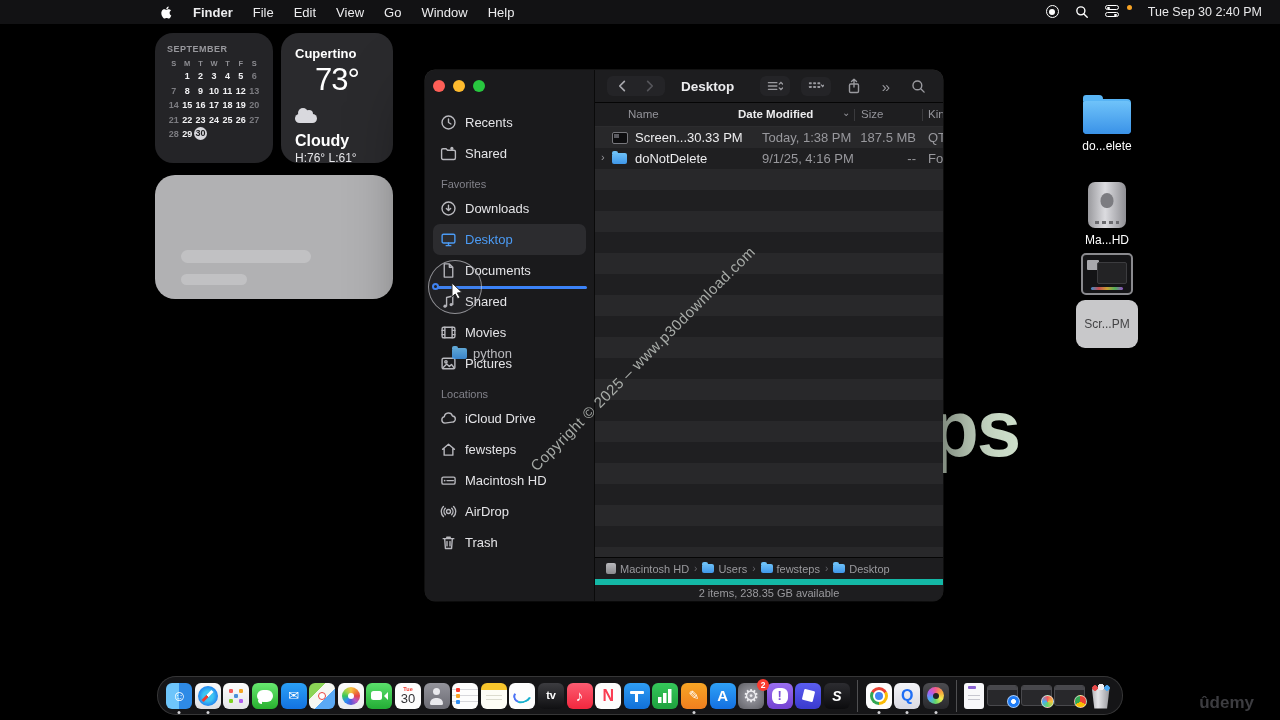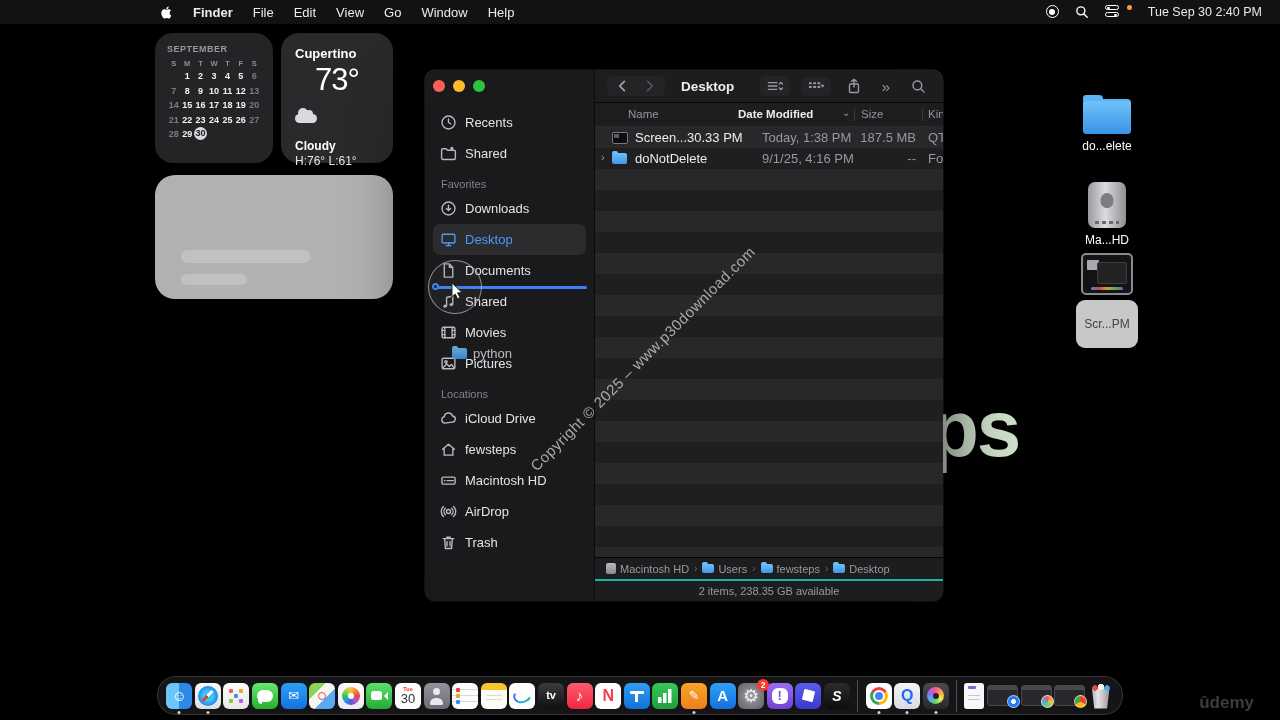--- a/index.html
+++ b/index.html
@@ -30,21 +30,21 @@
   .cal-date { color:#f2f2f4; font-size:9px; font-weight:bold; height:14.5px; line-height:14.5px; }
   .cal-date.weekend { color:#7c7c81; }
   .cal-date.today { background:#d6d6db; color:#1b1b1d; border-radius:50%; width:13px; height:13px; line-height:13px; margin:0 auto; }
 
   .widget-weather { position:absolute; left:281px; top:33px; width:112px; height:130px; background:#2a2a2d; border-radius:18px; padding:13px 14px; z-index:3; }
   .weather-city { font-size:13px; font-weight:bold; color:#fff; }
   .weather-temp { font-size:31px; font-weight:normal; color:#fff; margin-top:1px; letter-spacing:-1px;text-align:center; }
   .cloud-shape { position:relative; width:22px; height:9px; background:#d9d9de; border-radius:6px; margin-top:16px; }
   .cloud-shape::before { content:""; position:absolute; left:3px; top:-6px; width:10px; height:10px; background:#d9d9de; border-radius:50%; }
   .cloud-shape::after { content:""; position:absolute; left:10px; top:-4px; width:8px; height:8px; background:#d9d9de; border-radius:50%; }
-  .weather-cond { font-size:12px; font-weight:bold; color:#fff; margin-top:16px; }
+  .weather-cond { font-size:16px; font-weight:bold; color:#fff; margin-top:9px; }
   .weather-hl { font-size:12px; color:#e6e6e9; margin-top:1px; }
 
   .widget-placeholder { position:absolute; left:155px; top:175px; width:238px; height:124px; background:#b1b1b3; border-radius:20px; z-index:3; }
   .shimmer-a { position:absolute; left:26px; bottom:36px; width:130px; height:13px; background:#c1c1c3; border-radius:7px; }
   .shimmer-b { position:absolute; left:26px; bottom:14px; width:66px; height:11px; background:#c1c1c3; border-radius:6px; }
 
   
   .wallpaper-text { position:absolute; left:930px; top:383px; font-size:80px; font-weight:bold; color:#cfe0cc; letter-spacing:-2px; z-index:2;text-align:right; }
   .watermark-diagonal { position:absolute; left:470px; top:350px; width:345px; text-align:center; transform:rotate(-45deg); color:rgba(200,205,200,.8); font-size:15px; letter-spacing:.5px; z-index:9; pointer-events:none; }
   .brand-mark { position:absolute; right:26px; bottom:7px; color:#3c3c40; font-size:17px; font-weight:bold; z-index:4; }
@@ -100,21 +100,21 @@
   .frow .fdate { position:absolute; left:128px; color:#98989d; white-space:nowrap;margin-left:39px; }
   .frow .fsize { position:absolute; right:27px; color:#98989d; text-align:right; }
   .frow .fkind { position:absolute; left:333px; color:#98989d; white-space:nowrap; }
   .shot-thumb { width:16px; height:12px; background:#0d0d0f; border:1px solid #77777c; border-radius:2px; position:relative; }
   .shot-thumb::after { content:""; position:absolute; left:1px; top:1px; width:5px; height:4px; background:#5a5a60; }
 
   .path-bar { height:22px; background:#1d1d1f; border-top:1px solid #050505; display:flex; align-items:center; padding-left:11px; font-size:11px; color:#9a9a9e; flex-shrink:0; }
   .path-seg { display:flex; align-items:center; gap:4px; }
   .path-sep { margin:0 5px; color:#66666b; font-size:10px; }
   .path-hdd { width:10px; height:11px; background:linear-gradient(180deg,#b9b9bd,#8a8a8e); border-radius:2px; }
-  .status-bar { height:22px; background:#1d1d1f; border-top:2px solid #14b8a6; display:flex; align-items:center; justify-content:center; font-size:11px; color:#9a9a9e; flex-shrink:0; }
+  .status-bar { height:22px; background:#1d1d1f; border-top:6px solid #14b8a6; display:flex; align-items:center; justify-content:center; font-size:11px; color:#9a9a9e; flex-shrink:0; }
 
   .mini-folder { width:15px; height:11px; background:linear-gradient(180deg,#6cc0f7,#3f97ea); border-radius:2px; position:relative; flex-shrink:0; }
   .mini-folder::before { content:""; position:absolute; top:-2px; left:0; width:6px; height:3px; background:#6cc0f7; border-radius:2px 2px 0 0; }
 
   
   .desk-icon { position:absolute; width:86px; display:flex; flex-direction:column; align-items:center; z-index:3; }
   .desk-label { margin-top:5px; font-size:12px; color:#fff; text-shadow:0 1px 3px rgba(0,0,0,.95); }
   .big-folder { width:48px; height:35px; background:linear-gradient(180deg,#59b5f5,#2e87e2); border-radius:4px; position:relative; }
   .big-folder::before { content:""; position:absolute; top:-4px; left:0; width:20px; height:6px; background:#59b5f5; border-radius:3px 4px 0 0; }
   .big-folder::after { content:""; position:absolute; top:2px; left:0; right:0; bottom:0; background:linear-gradient(180deg,#6fc3f9,#3a92e8); border-radius:3px 4px 4px 4px; }

